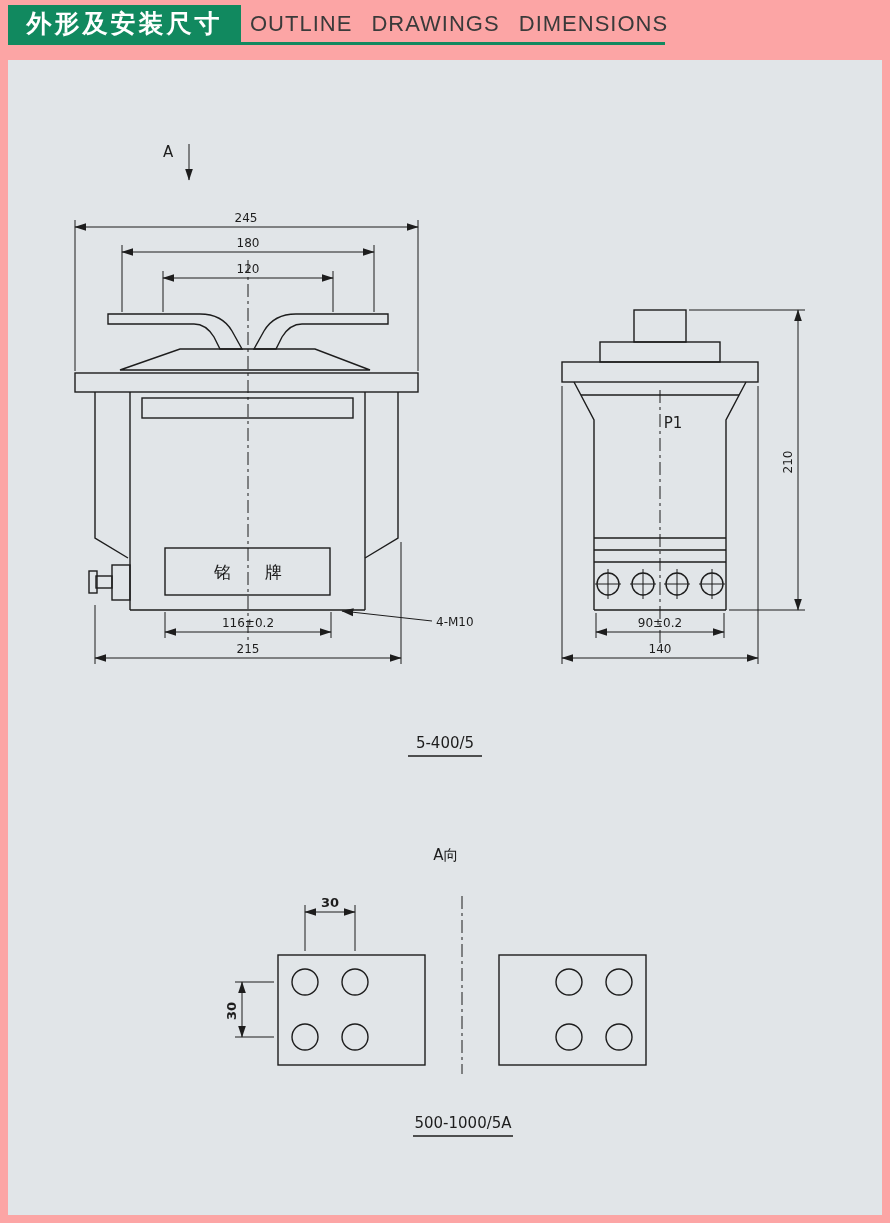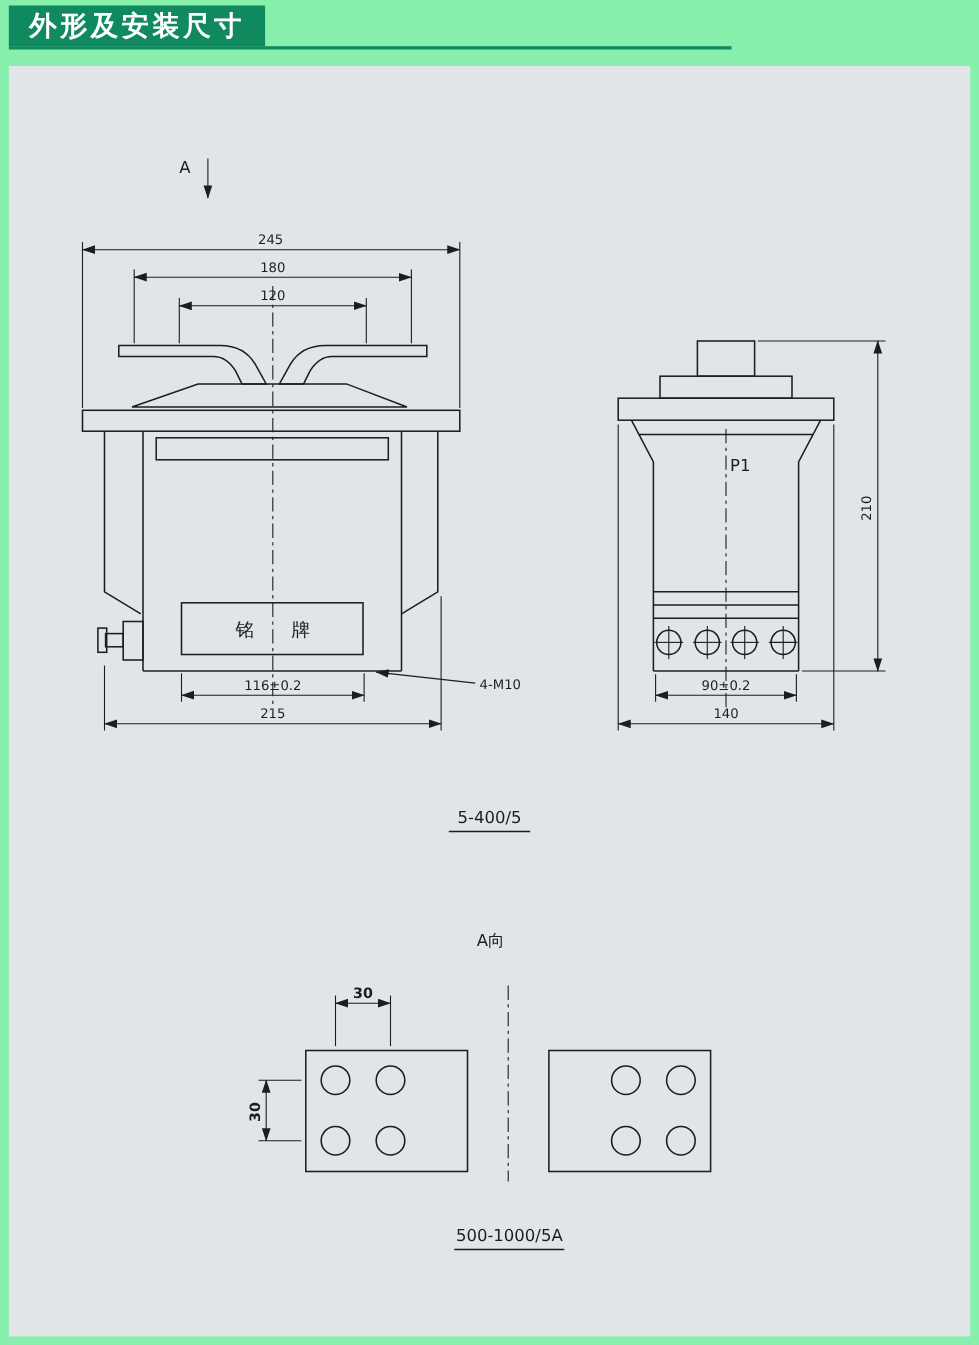--- a/index.html
+++ b/index.html
@@ -1,21 +1,21 @@
 <!DOCTYPE html>
 <html style="--header-green: #11895f; --canvas-bg: #e1e5e8; --line: #1d1d1d;"><head>
 <meta charset="utf-8">
 <style>
   * { box-sizing: border-box; }
   html, body { margin: 0; padding: 0; background: #ffffff; }
   .page {
     position: relative;
     width: 890px;
     height: 1223px;
-    background: #86efac;
+    background: #fca5a5;
     font-family: "DejaVu Sans", "Liberation Sans", sans-serif;
     overflow: hidden;
   }
   .title-cn {
     position: absolute;
     left: 8px; top: 5px;
     width: 233px; height: 37px;
     background: var(--header-green, #11895f);
     color: #ffffff;
     font-size: 25px;
@@ -54,20 +54,21 @@
   .lbl  { font-size: 15px; }
   .lblu { font-size: 15px; }
   .np   { font-size: 17px; }
 </style>
 </head>
 <body>
 
 <div class="page">
 
   <div class="title-cn">外形及安装尺寸</div>
+  <div class="title-en">OUTLINE DRAWINGS DIMENSIONS</div>
   <div class="hdr-rule"></div>
 
   <div class="canvas">
     <svg width="874" height="1155" viewBox="0 0 874 1155">
       <defs>
         <marker id="arr" viewBox="0 0 10 8" refX="9.5" refY="4" markerWidth="12" markerHeight="9.6" orient="auto-start-reverse">
           <path d="M0,0.7 L10,4 L0,7.3 Z" fill="#1d1d1d"></path>
         </marker>
       </defs>
 

